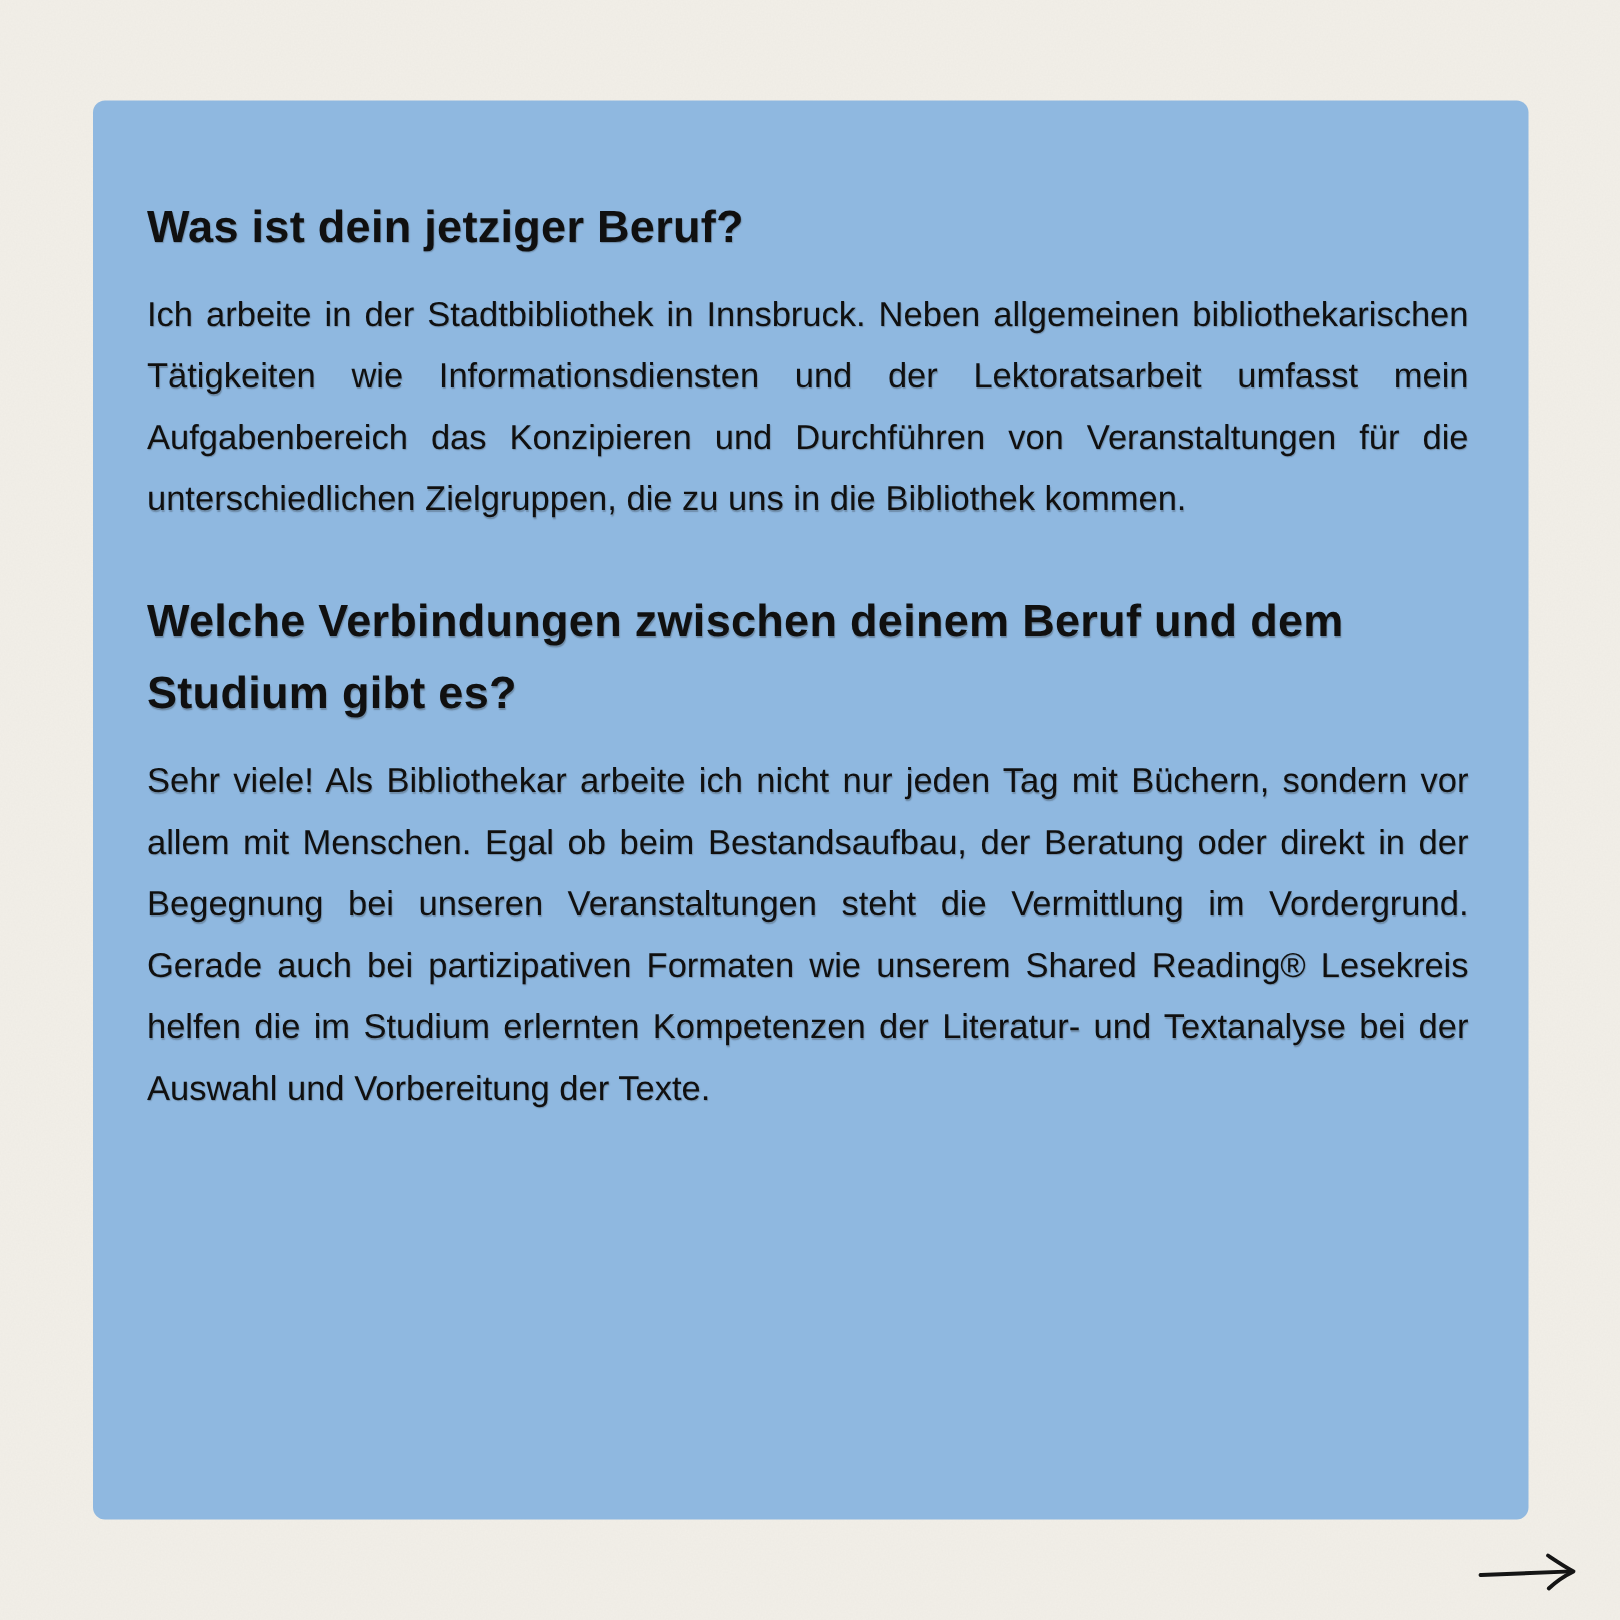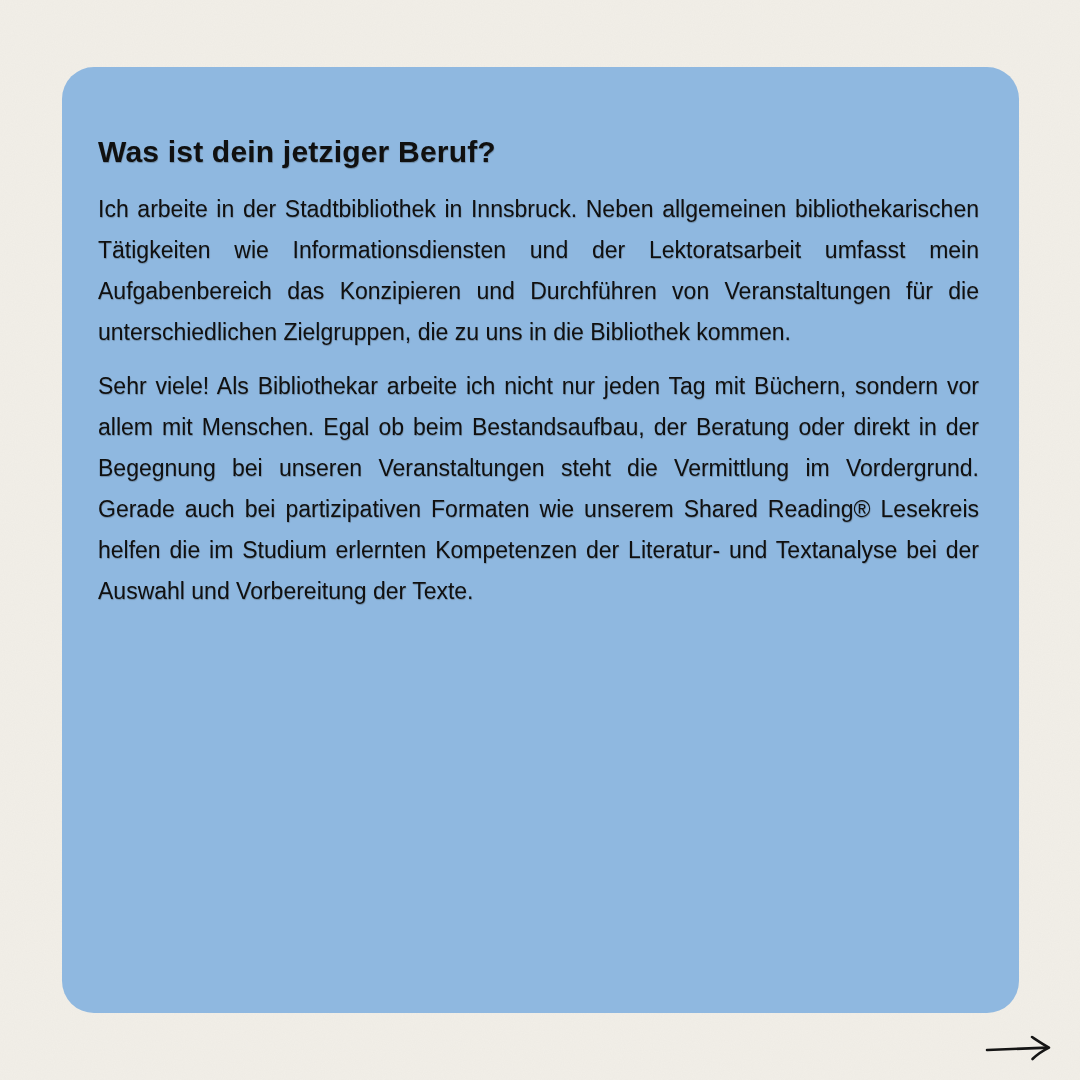--- a/index.html
+++ b/index.html
@@ -23,21 +23,21 @@
     z-index: 0;
     pointer-events: none;
   }
   .card {
     position: absolute;
     left: 62px;
     top: 67px;
     width: 957px;
     height: 946px;
     background: #8fb8e0;
-    border-radius: 32px;
+    border-radius: 8px;
     z-index: 1;
     box-sizing: border-box;
     padding: 61px 40px 0 36px;
   }
   .qa-heading {
     margin: 0;
     font-size: 30px;
     line-height: 48px;
     font-weight: bold;
     letter-spacing: 0.2px;
@@ -80,20 +80,21 @@
 </svg>
 
 <div class="card">
 
   <div class="section section-1">
     <h2 class="qa-heading">Was ist dein jetziger Beruf?</h2>
     <p class="qa-body">Ich arbeite in der Stadtbibliothek in Innsbruck. Neben allgemeinen bibliothekarischen Tätigkeiten wie Informationsdiensten und der Lektoratsarbeit umfasst mein Aufgabenbereich das Konzipieren und Durchführen von Veranstaltungen für die unterschiedlichen Zielgruppen, die zu uns in die Bibliothek kommen.</p>
   </div>
 
   <div class="section section-2">
+    <h2 class="qa-heading">Welche Verbindungen zwischen deinem Beruf und dem Studium gibt es?</h2>
     <p class="qa-body">Sehr viele! Als Bibliothekar arbeite ich nicht nur jeden Tag mit Büchern, sondern vor allem mit Menschen. Egal ob beim Bestandsaufbau, der Beratung oder direkt in der Begegnung bei unseren Veranstaltungen steht die Vermittlung im Vordergrund. Gerade auch bei partizipativen Formaten wie unserem Shared Reading® Lesekreis helfen die im Studium erlernten Kompetenzen der Literatur- und Textanalyse bei der Auswahl und Vorbereitung der Texte.</p>
   </div>
 
 </div>
 
 <div class="next-arrow" title="">
   <svg viewBox="0 0 78 36" xmlns="http://www.w3.org/2000/svg" fill="none" stroke="#151515" stroke-width="2.6" stroke-linecap="round" stroke-linejoin="round">
     <path d="M4 19 C 24 18.2, 44 17.6, 65 16.6"></path>
     <path d="M49 6 C 55 10, 60 13.4, 66 16.6 C 59.5 19.8, 54 23.6, 49.5 28"></path>
   </svg>

